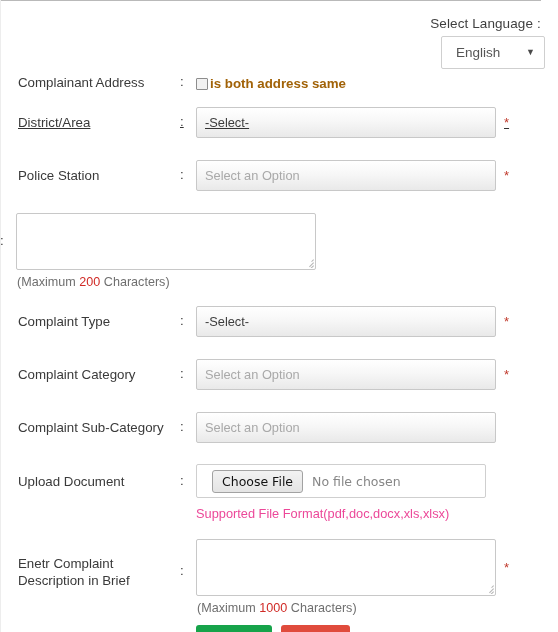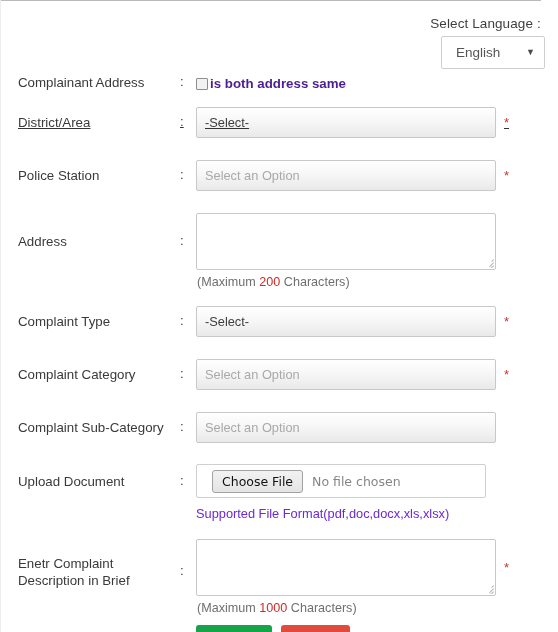--- a/index.html
+++ b/index.html
@@ -174,21 +174,21 @@
     height: 12px;
     border: 1px solid #8d8d8d;
     background: #f2f2f2;
     border-radius: 1px;
     box-sizing: border-box;
     flex: 0 0 auto;
   }
   .checktext {
     font-size: 13.3px;
     font-weight: bold;
-    color: #4c1d95;
+    color: #a16207;
     margin-left: 2px;
   }
 
   
   .file-box {
     width: 290px;
     height: 34px;
     box-sizing: border-box;
     border: 1px solid #cfcfcf;
     border-radius: 2px;
@@ -208,21 +208,21 @@
     line-height: 15px;
   }
   .file-status {
     font-family: "DejaVu Sans", sans-serif;
     font-size: 12.5px;
     color: #868686;
     margin-left: 9px;
   }
   .file-note {
     font-size: 12.8px;
-    color: #6d28d9;
+    color: #ec4899;
     margin-top: 8px;
   }
 
   
   .actions {
     display: flex;
     gap: 9px;
   }
   .btn {
     border: none;
@@ -281,21 +281,20 @@
     <div class="colon" style="padding-top:7px;">:</div>
     <div class="control" style="display:flex;align-items:center;">
       <div class="placeholder-box">
         <span>Select an Option</span>
       </div>
       <span class="req">*</span>
     </div>
   </div>
 
   <div class="row" style="margin-bottom:17px;">
-    <div class="label" style="padding-top:20px;">Address</div>
     <div class="colon" style="padding-top:20px;">:</div>
     <div class="control">
       <div class="textarea small">
         <span class="grip">
             <i></i>
             <i></i>
             <i></i>
           </span>
       </div>
       <div class="hint">

